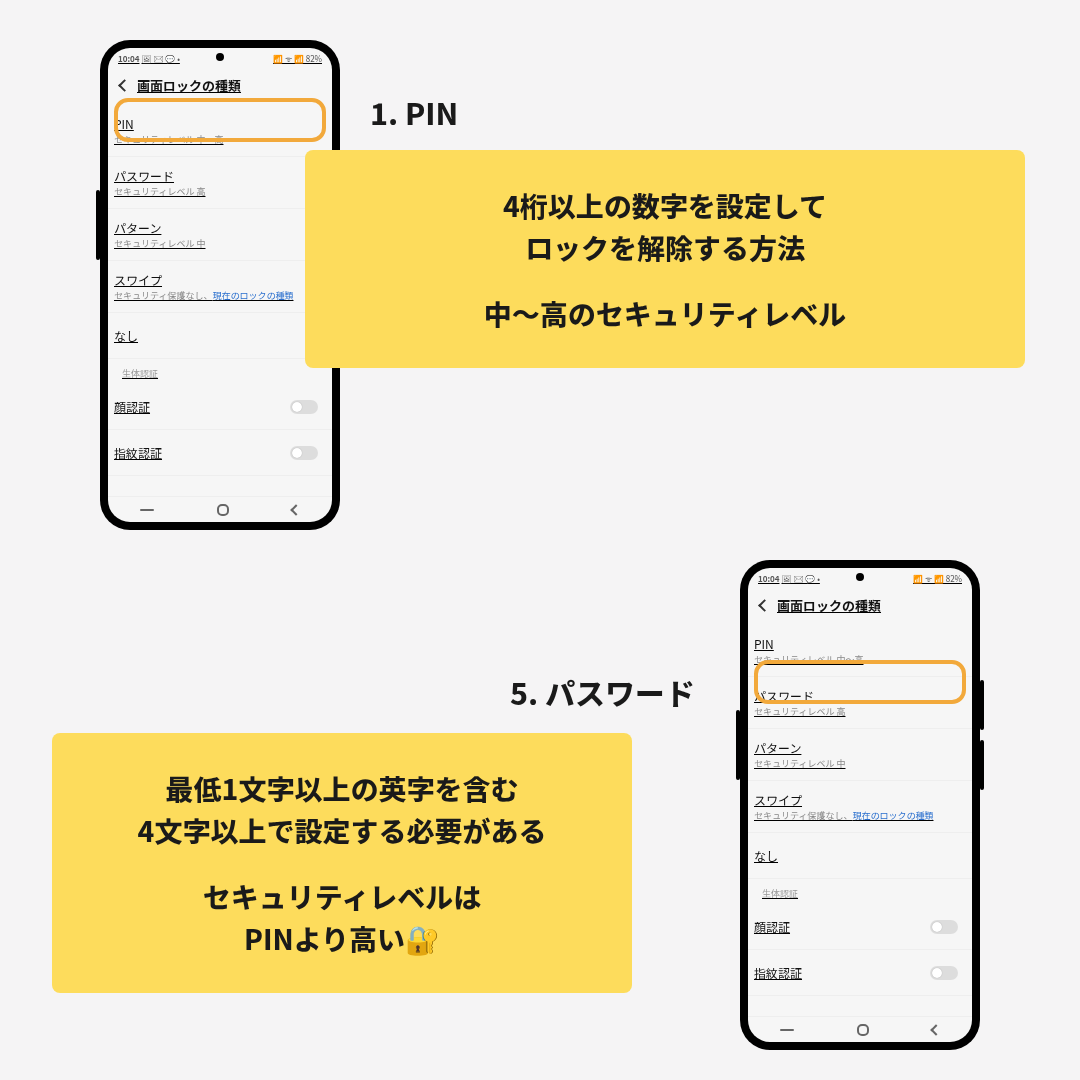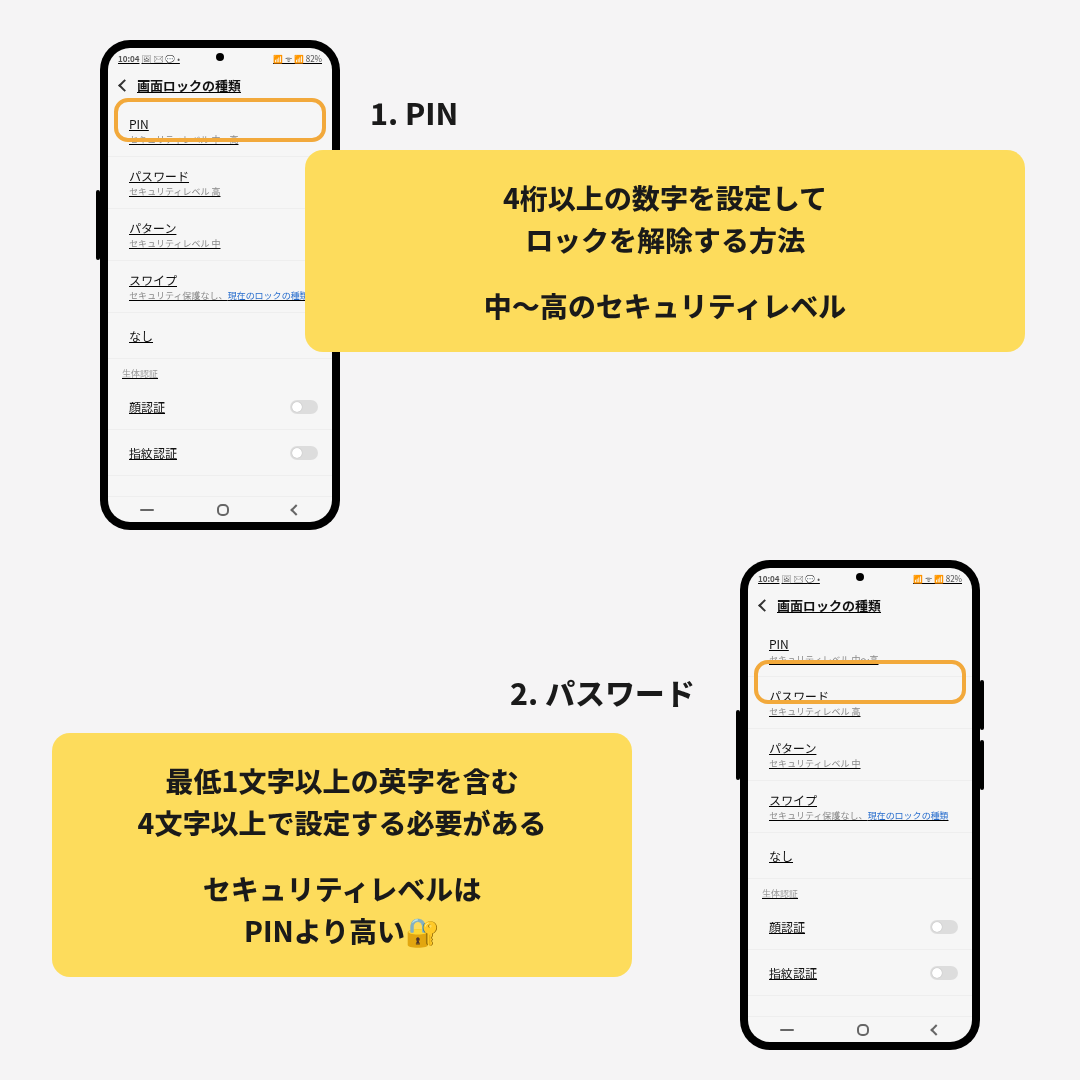--- a/index.html
+++ b/index.html
@@ -74,21 +74,21 @@
     }
     .back-chevron {
       width: 9px; height: 9px;
       border-left: 2px solid #333;
       border-bottom: 2px solid #333;
       transform: rotate(45deg);
     }
 
     .list { flex: 1; }
     .row {
-      padding: 10px 21px;
+      padding: 10px 6px;
       border-bottom: 1px solid #eee;
       position: relative;
     }
     .row .title { font-size: 12px; color: #111; }
     .row .sub   { font-size: 9px; color: #888; margin-top: 1px; }
     .row .sub .cur { color: #2a6fce; }
     .row.sectionhdr { padding: 8px 14px 4px; border-bottom: none; }
     .row.sectionhdr .title { font-size: 9px; color: #999; }
     .row.nosub .title { padding: 4px 0; }
 
@@ -134,22 +134,22 @@
     
     .callout-title {
       position: absolute;
       font-size: 30px;
       font-weight: 800;
       color: #1a1a1a;
     }
     .bubble {
       position: absolute;
       background: #fddc5c;
-      border-radius: 18px;
-      padding: 26px 30px;
+      border-radius: 8px;
+      padding: 34px 30px;
       text-align: center;
     }
     .bubble p {
       font-size: 28px;
       font-weight: 800;
       color: #1a1a1a;
       line-height: 1.5;
     }
     .bubble p + p.gap { margin-top: 24px; }
 
@@ -291,18 +291,18 @@
     </div>
 
     <div class="navbar">
       <span class="nav-recent"></span>
       <span class="nav-home"></span>
       <span class="nav-back"></span>
     </div>
   </div>
 </div>
 
-<div id="title2" class="callout-title">2. パスワード</div>
+<div id="title2" class="callout-title">5. パスワード</div>
 
 <div id="bubble2" class="bubble">
   <p><span>最低1文字以上の英字を含む</span><br><span>4文字以上で設定する必要がある</span></p>
   <p class="gap"><span>セキュリティレベルは</span><br><span>PINより高い🔐</span></p>
 </div>
 
 </body></html>

